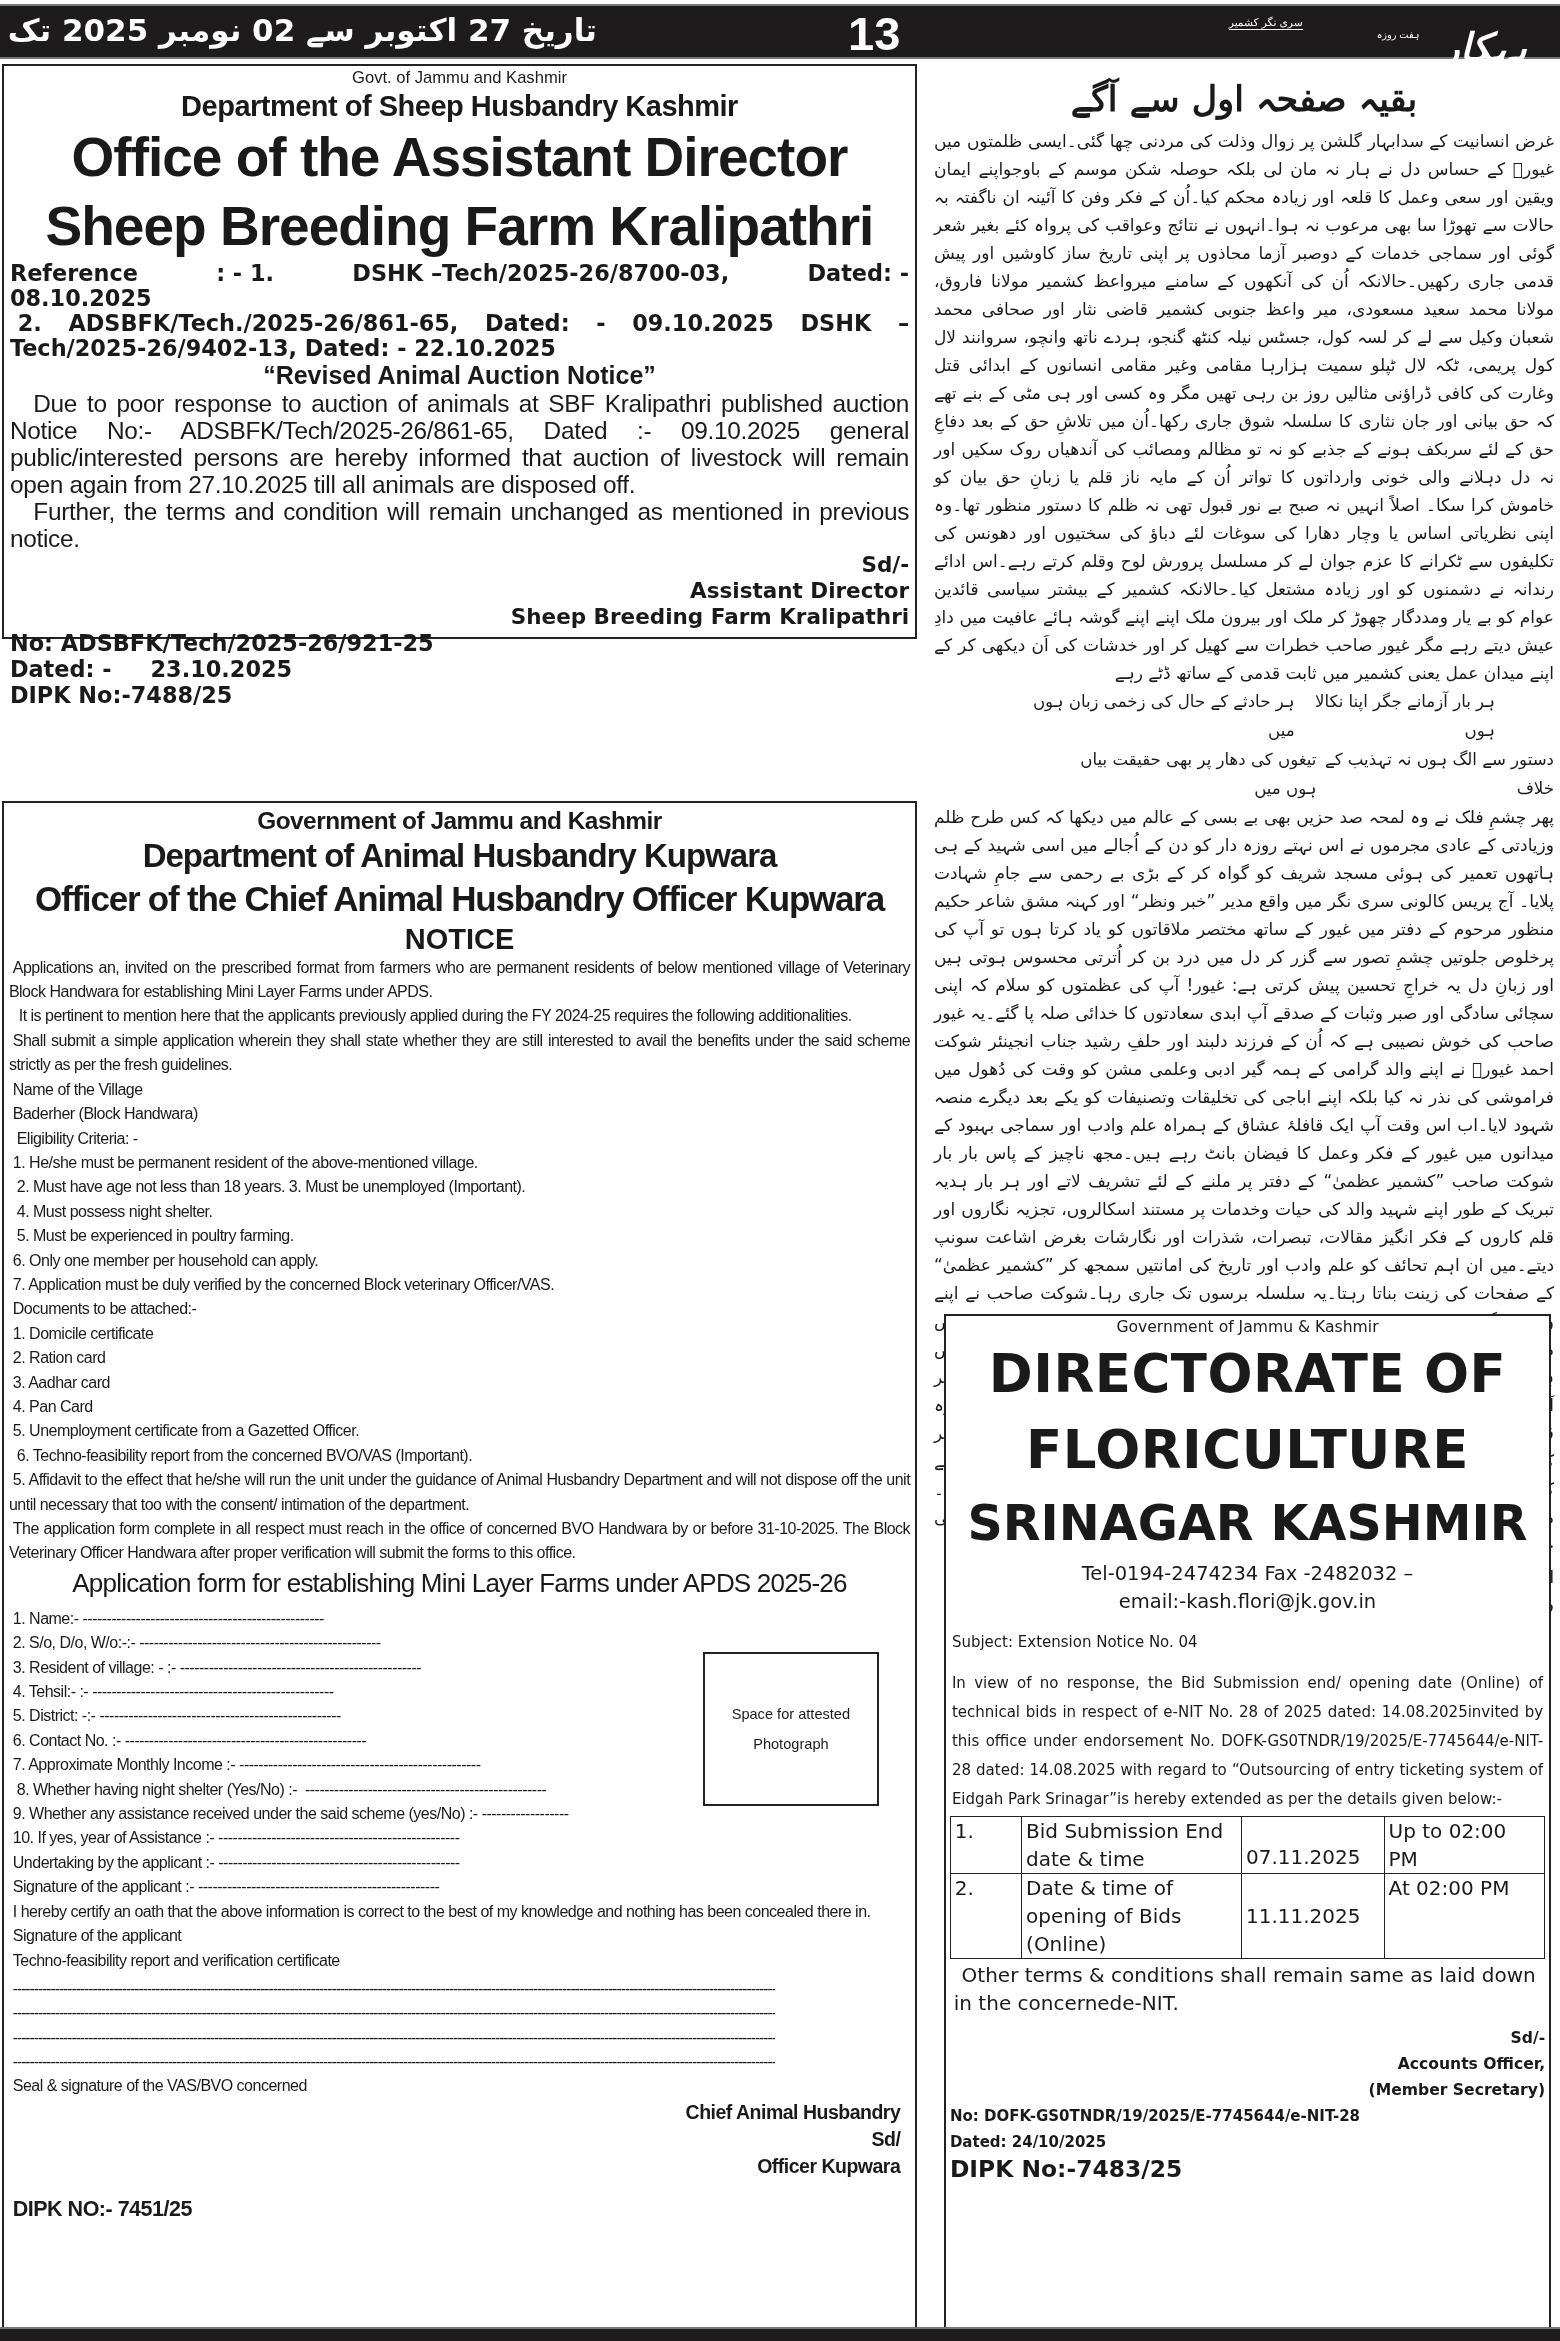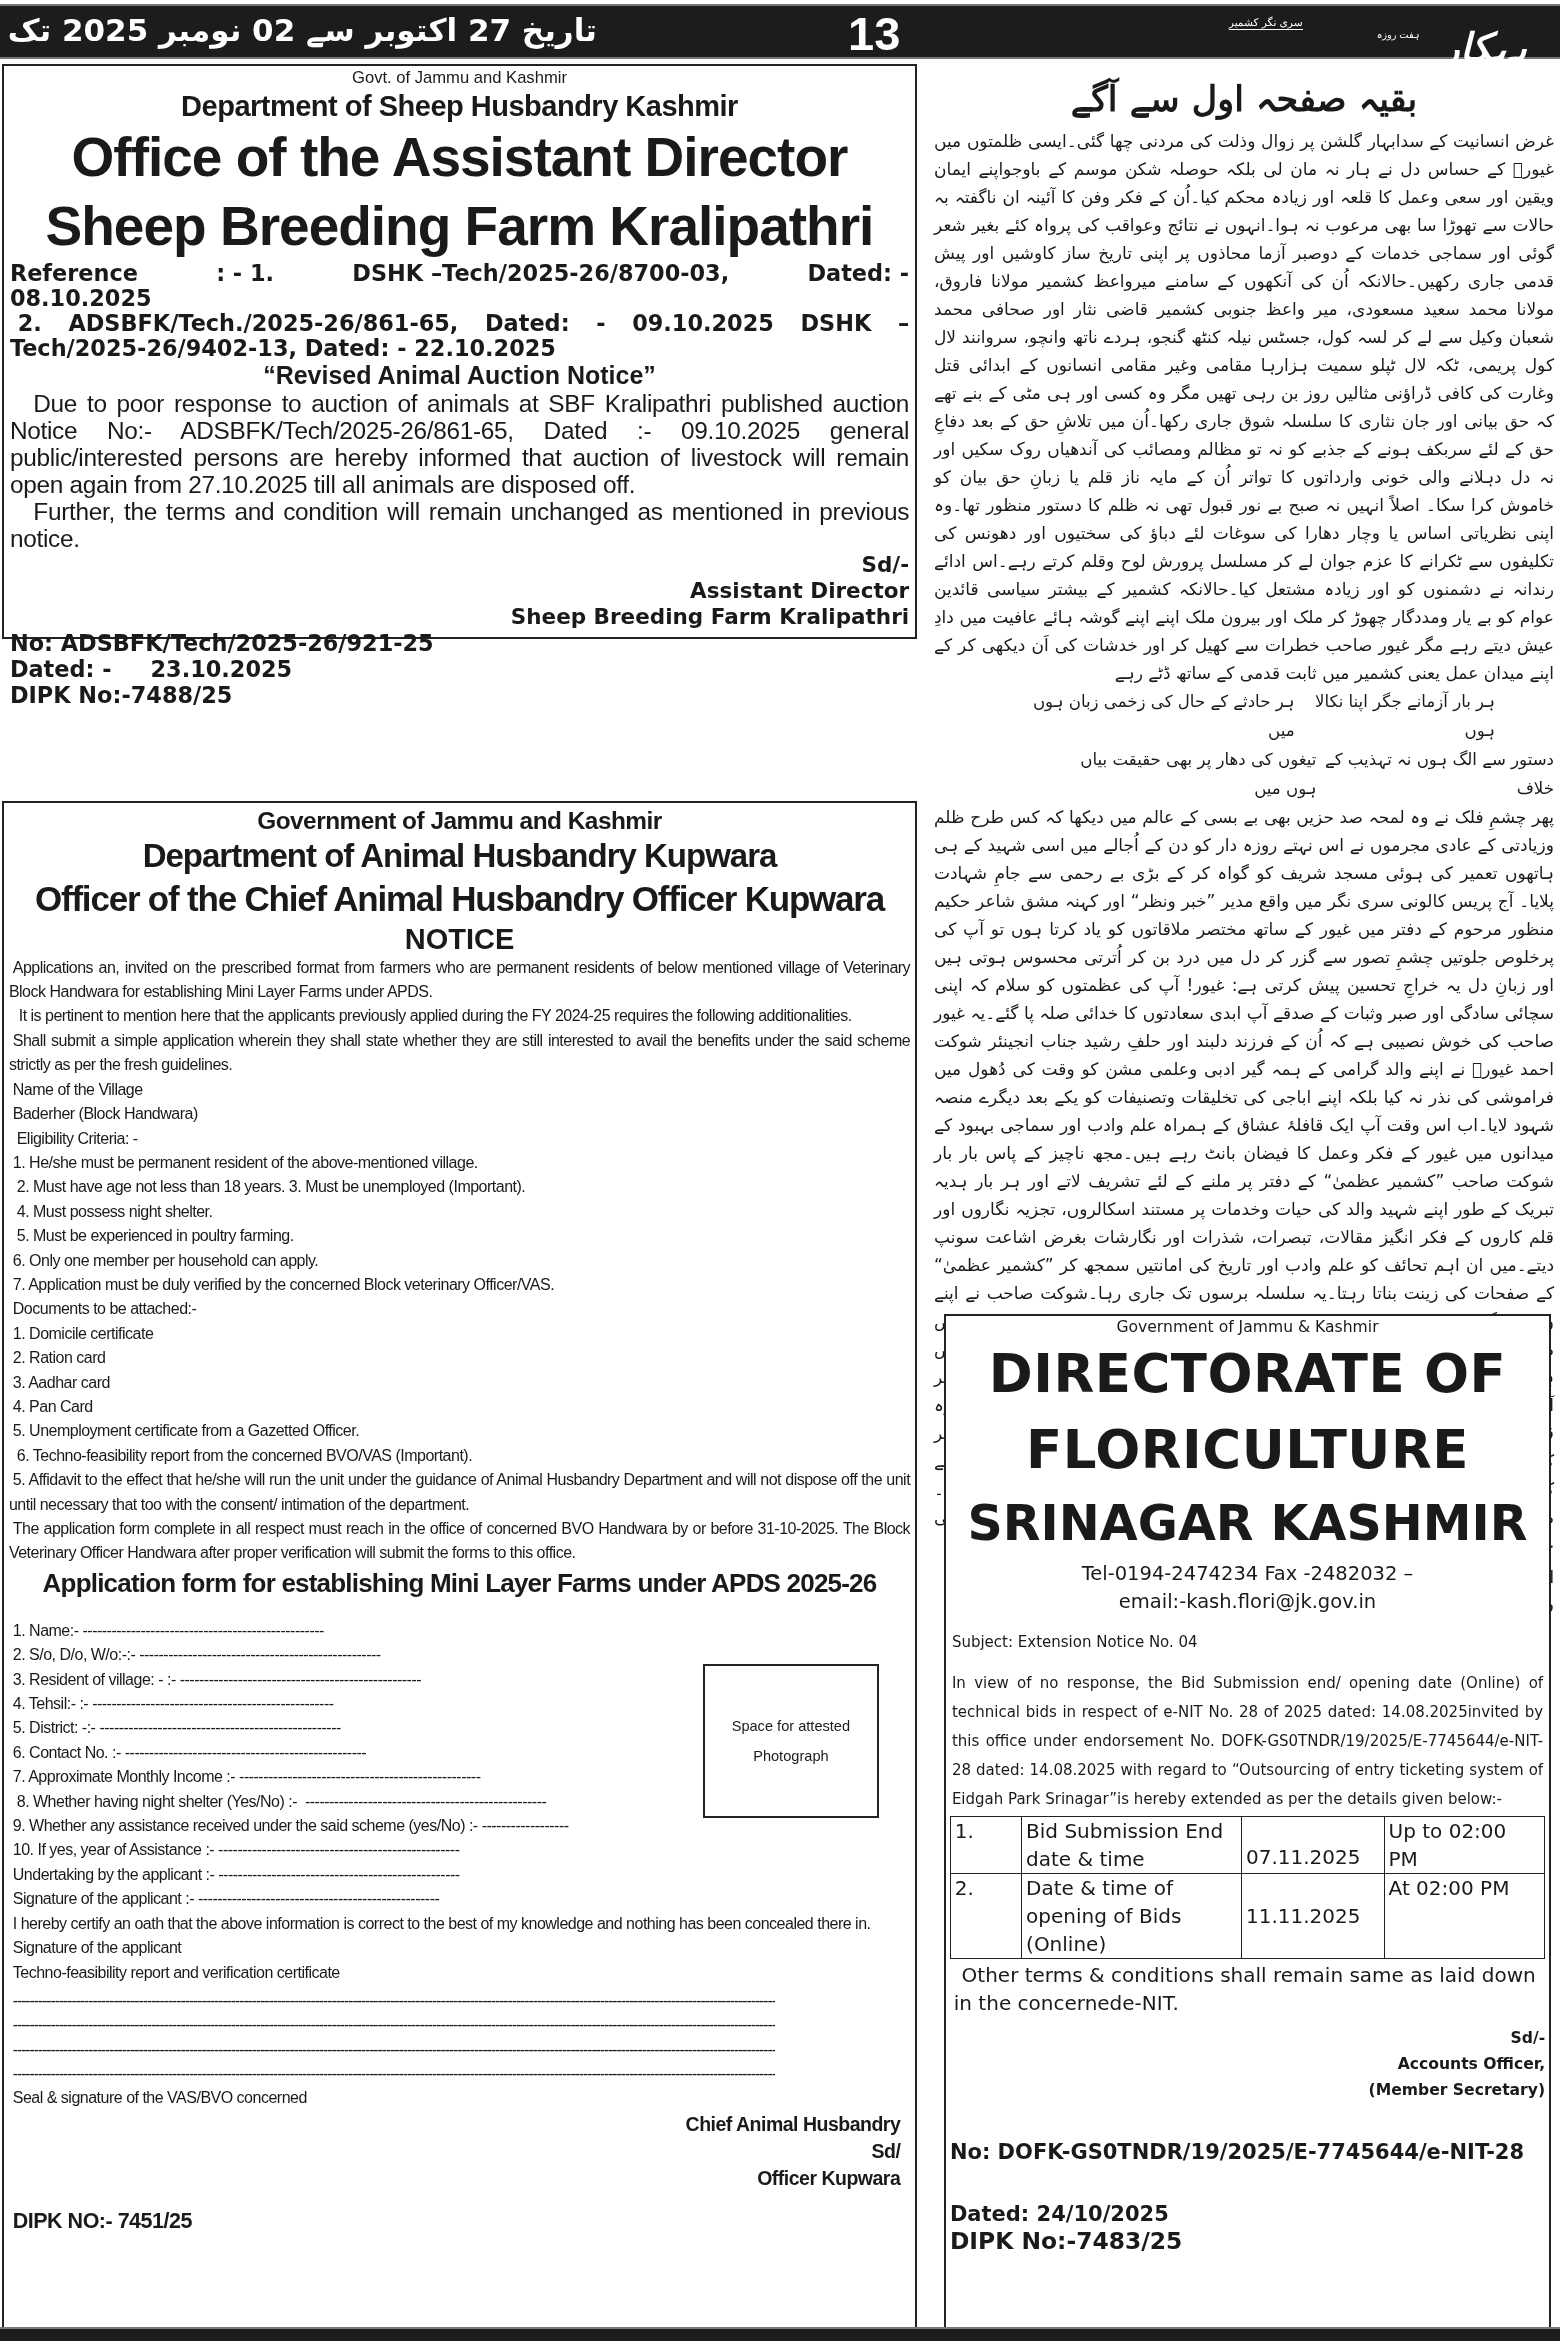--- a/index.html
+++ b/index.html
@@ -42,21 +42,21 @@
   #ad1 .foot { font-family: "DejaVu Sans", sans-serif; font-weight: bold; font-size: 22.4px; line-height: 26px; }
 
   
   #ad2 { left: 2px; top: 801px; width: 915px; height: 1532px; padding: 0 4.9px; }
   #ad2 .govt { font-size: 24.4px; font-weight: bold; margin-top: 3.9px; letter-spacing: -0.5px; }
   #ad2 .dept { font-size: 33px; font-weight: bold; margin-top: 2px; letter-spacing: -1px; }
   #ad2 .office { font-size: 35px; font-weight: bold; margin-top: 3.9px; letter-spacing: -1.2px; white-space: nowrap; }
   #ad2 .notice { font-size: 29px; font-weight: bold; margin-top: 3.9px; }
   #ad2 .txt { font-size: 16px; line-height: 24.4px; letter-spacing: -0.5px; }
   #ad2 .txt .j { text-align: justify; }
-  #ad2 .form-title { font-size: 26px; font-weight: bold; text-align: center; letter-spacing: -0.8px; margin: 2px 0 20px; }
+  #ad2 .form-title { font-size: 26px; font-weight: normal; text-align: center; letter-spacing: -0.8px; margin: 2px 0 8px; }
   #ad2 .form { position: relative; }
   #ad2 .form .field { font-size: 16px; line-height: 24.4px; letter-spacing: -0.5px; white-space: nowrap; }
   #ad2 .photo-box { position: absolute; left: 694px; top: 45px; width: 176px; height: 154px; border: 2px solid #222;
                     display: flex; flex-direction: column; align-items: center; justify-content: center; gap: 13.7px; font-size: 14.6px; }
   #ad2 .dashline { font-size: 15.6px; line-height: 24.4px; letter-spacing: -1px; overflow: hidden; white-space: nowrap; width: 766px; }
   #ad2 .sign { font-size: 19.5px; font-weight: bold; text-align: right; line-height: 27px; padding-right: 9.8px; letter-spacing: -0.5px; }
   #ad2 .dipk { font-size: 21.5px; font-weight: bold; margin-top: 17.6px; letter-spacing: -0.5px; }
 
   
   #urdu { position: absolute; left: 934px; top: 78px; width: 620px; direction: rtl; font-family: "DejaVu Sans", sans-serif; }
@@ -70,21 +70,21 @@
   #ad3 .govt { font-size: 15.6px; margin-top: 2px; }
   #ad3 .big { font-size: 53px; font-weight: bold; line-height: 76px; letter-spacing: 0.5px; }
   #ad3 .big2 { font-size: 49px; font-weight: bold; line-height: 72px; }
   #ad3 .contact { font-size: 19.5px; line-height: 28px; }
   #ad3 .body { font-size: 15px; line-height: 29px; text-align: justify; padding: 0 2px; margin-top: 12px; }
   #ad3 table { border-collapse: collapse; width: 100%; font-size: 20px; line-height: 28px; margin-top: 2px; }
   #ad3 td { border: 1.5px solid #222; vertical-align: top; padding: 0 3.9px; }
   #ad3 td.date { vertical-align: bottom; padding-bottom: 2px; }
   #ad3 .other { font-size: 20px; line-height: 28px; padding: 2px 3.9px 0 3.9px; }
   #ad3 .sign { font-size: 15.6px; font-weight: bold; text-align: right; line-height: 26px; margin-top: 7.8px; }
-  #ad3 .foot { font-size: 21px; font-weight: bold; line-height: 26px; margin-top: 36px; }
+  #ad3 .foot { font-size: 15px; font-weight: bold; line-height: 26px; }
   #ad3 .dipk { font-size: 23.4px; font-weight: bold; line-height: 29px; }
 
   .footer-bar { position: absolute; left: 0; top: 2327px; width: 1560px; height: 14.6px; background: #1d1b1b; border-top: 2px solid #777; }
 </style>
 </head>
 <body>
 
 <header class="masthead">
   <div class="mh-date">تاریخ 27 اکتوبر سے 02 نومبر 2025 تک</div>
   <div class="mh-page">13</div>

